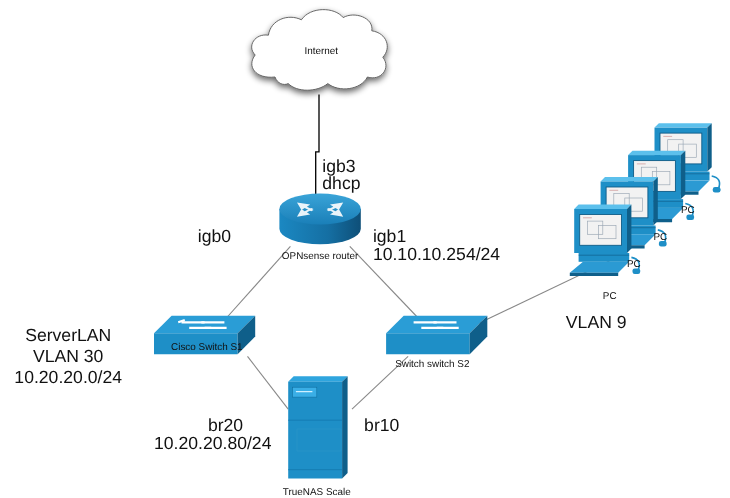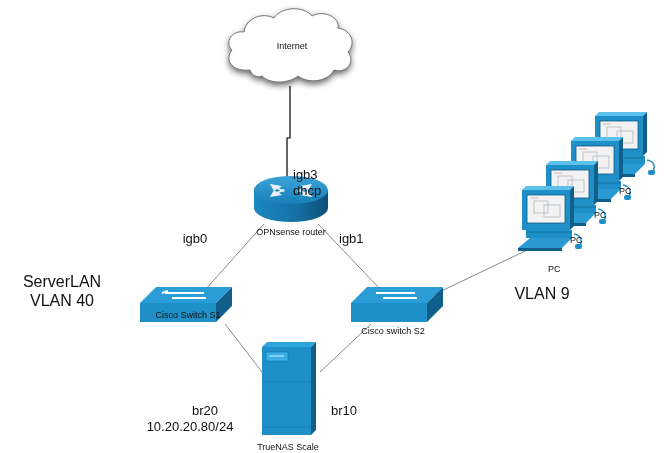--- a/index.html
+++ b/index.html
@@ -1,21 +1,21 @@
 <!DOCTYPE html>
 <html><head>
 <meta charset="utf-8">
 <style>
   html, body { margin: 0; padding: 0; background: #ffffff; }
   body { width: 664px; height: 453px; position: relative; overflow: hidden;
          font-family: "Liberation Sans", sans-serif; color: #111; }
   #stage { position: absolute; left: 0; top: 0; width: 664px; height: 453px; }
   .lbl { position: absolute; white-space: nowrap; }
   .sm { font-size: 9px; }
-  .md { font-size: 13px; margin-top: 24px; }
+  .md { font-size: 16px; }
   .lg { font-size: 16px; text-align: center; line-height: 19px; }
   .right { text-align: center; }
   .center { text-align: center; }
 </style>
 </head>
 <body>
 
 <div id="stage">
   <svg width="664" height="453" viewBox="0 0 664 453" xmlns="http://www.w3.org/2000/svg" style="position:absolute;left:0;top:0">
     <defs>
@@ -178,32 +178,34 @@
   <div class="lbl sm center" style="left:262px;top:41px;width:60px">Internet</div>
 
   <div class="lbl md" style="left:293px;top:143px">igb3</div>
   <div class="lbl md" style="left:293px;top:159px">dhcp</div>
 
   <div class="lbl md right" style="left:150px;top:207px;width:90px">igb0</div>
 
   <div class="lbl sm center" style="left:251px;top:227px;width:80px">OPNsense router</div>
 
   <div class="lbl md" style="left:339px;top:207px">igb1</div>
-
-  <div class="lbl lg" style="left:0px;top:272px;width:124px">
+  <div class="lbl md" style="left:339px;top:223px">10.10.10.254/24</div>
+
+  <div class="lbl lg" style="left:0px;top:296px;width:124px">
     <div>ServerLAN</div>
-    <div>VLAN 40</div>
+    <div>VLAN 30</div>
+    <div>10.20.20.0/24</div>
   </div>
 
   <div class="lbl lg" style="left:490px;top:284px;width:104px">
     <div>VLAN 9</div>
   </div>
 
   <div class="lbl sm center" style="left:146px;top:310px;width:84px">Cisco Switch S1</div>
-  <div class="lbl sm center" style="left:351px;top:326px;width:84px">Cisco switch S2</div>
+  <div class="lbl sm center" style="left:351px;top:326px;width:84px">Switch switch S2</div>
 
   <div class="lbl md right" style="left:170px;top:379px;width:70px">br20</div>
   <div class="lbl md right" style="left:140px;top:395px;width:100px">10.20.20.80/24</div>
 
   <div class="lbl md" style="left:331px;top:379px">br10</div>
 
   <div class="lbl sm center" style="left:246px;top:442px;width:84px">TrueNAS Scale</div>
 
   <div class="lbl sm" style="left:548px;top:264px">PC</div>
   <div class="lbl sm" style="left:570px;top:235px">PC</div>

